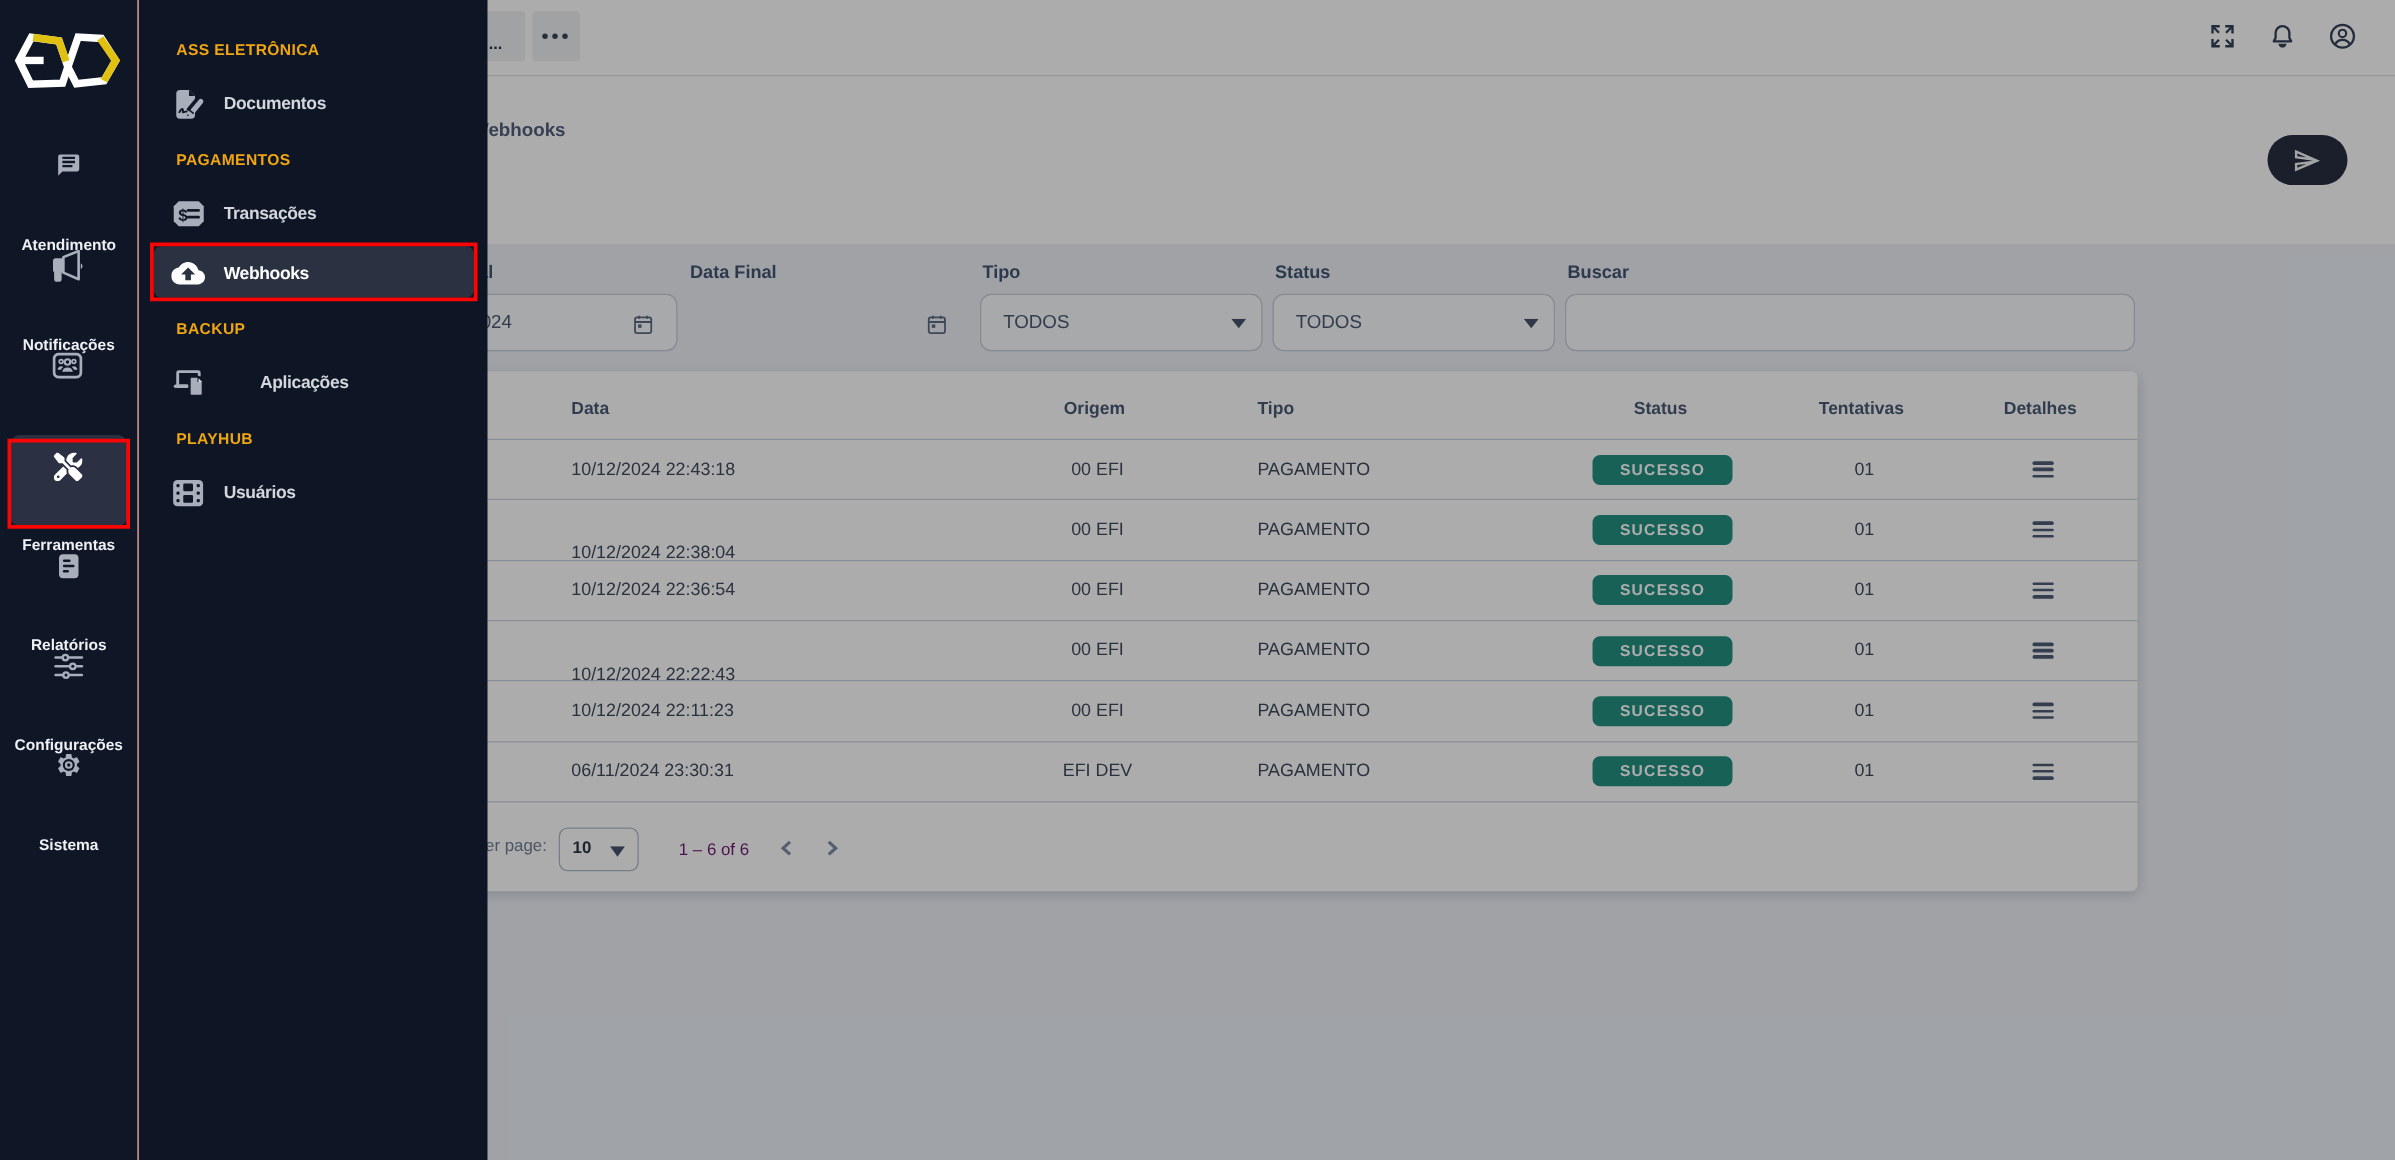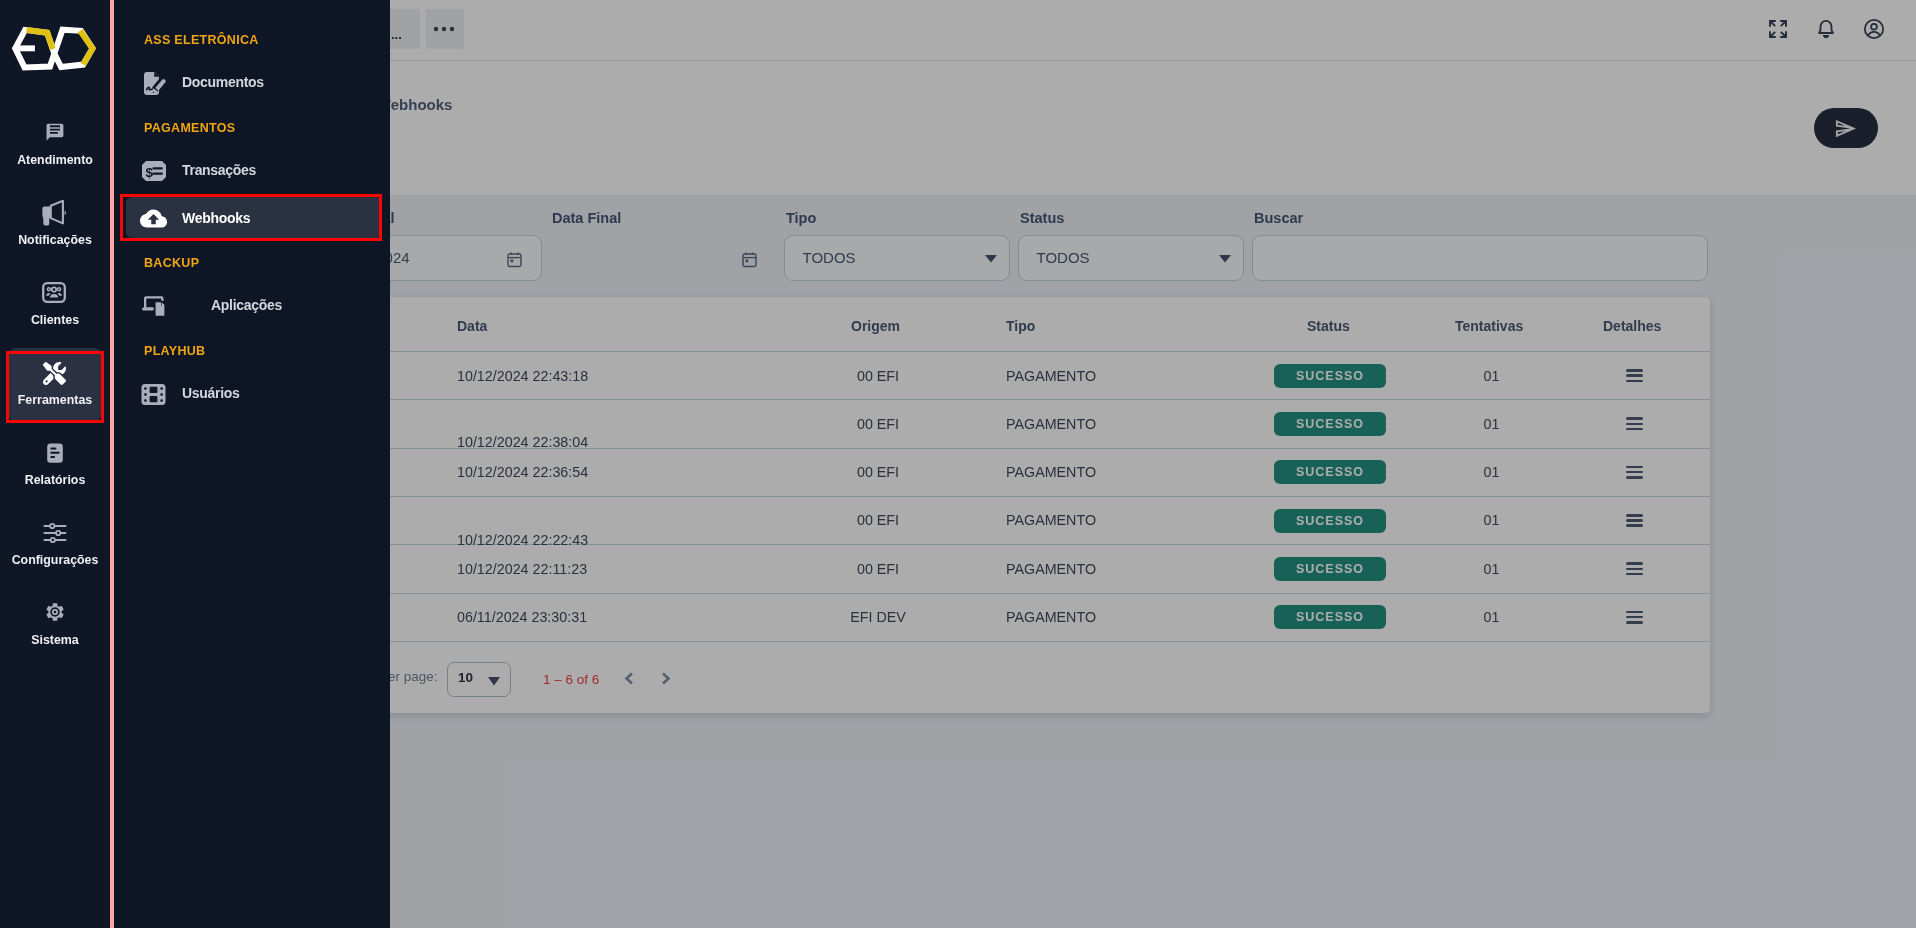--- a/index.html
+++ b/index.html
@@ -26,24 +26,24 @@
   .cell { position:absolute; height:47px; line-height:47px; font-size:14.3px; color:#3f4a5f; font-weight:400; }
   .badge { position:absolute; width:112px; height:24px; left:1274px; border-radius:6px;
     background:#249181; color:#fff; font-size:12.5px; font-weight:700; letter-spacing:1px;
     text-align:center; line-height:24px; }
   .burger { position:absolute; left:1626px; width:17px; }
   .burger div { height:2.5px; background:#4d5d76; border-radius:2px; margin-bottom:2.7px; }
   
   #overlay { position:absolute; inset:0; background:rgba(0,0,0,.325); z-index:10; }
   
   #sidebar { position:absolute; left:0; top:0; width:110px; height:928px; background:#0f1626; z-index:20; }
-  .navitem { position:absolute; left:0; width:110px; text-align:center; }
+  .navitem { position:absolute; left:0; width:110px; text-align:center;margin-top:36px; }
   .navlabel { font-size:12.4px; font-weight:700; color:#eef0f4; }
   #flyout { position:absolute; left:110px; top:0; width:280px; height:928px; background:#0e1524;
-    border-left:4px solid #fca5a5; z-index:20; }
+    border-left:1px solid #fca5a5; z-index:20; }
   .fhead { position:absolute; left:30px; font-size:12.5px; font-weight:700; letter-spacing:.3px; color:#f0a513; }
   .fitem { position:absolute; left:68px; font-size:14px; font-weight:700; color:#d3d7dd; letter-spacing:-0.3px; }
   .redbox { position:absolute; border:3.6px solid #fb0404; z-index:30; }
 </style>
 </head>
 <body>
 <div id="content">
   <div class="abs" style="left:0; top:195px; width:1916px; height:733px; background:#edf1f7;"></div>
   <div id="topbar">
     <div class="tab" style="left:330px; width:90px;"></div>
@@ -185,21 +185,21 @@
         <div></div>
       </div>
   </div>
 
   <div class="abs" style="left:343px; top:669px; font-size:13.5px; color:#6f7e94;">Rows per page:</div>
   <div class="abs" style="left:447px; top:662px; width:64px; height:35px; border:1px solid #aebdcd; border-radius:7px;"></div>
   <div class="abs" style="left:458px; top:670px; font-size:13.5px; color:#2b3648; font-weight:600;">10</div>
   <svg class="abs" style="left:488px; top:677px;" width="12" height="9" viewBox="0 0 12 9">
       <path d="M0 0h12L6 8.4z" fill="#46536b"></path>
     </svg>
-  <div class="abs" style="left:543px; top:672px; font-size:13.5px; color:#ef4444;text-align:center;">1 – 6 of 6</div>
+  <div class="abs" style="left:543px; top:672px; font-size:13.5px; color:#701a75;text-align:center;">1 – 6 of 6</div>
   <svg class="abs" style="left:623px; top:672px;" width="12" height="13" viewBox="0 0 12 13" fill="none" stroke="#7d8ea8" stroke-width="2.6">
       <path d="M9 1.5 3.5 6.5 9 11.5"></path>
     </svg>
   <svg class="abs" style="left:660px; top:672px;" width="12" height="13" viewBox="0 0 12 13" fill="none" stroke="#7d8ea8" stroke-width="2.6">
       <path d="M3 1.5 8.5 6.5 3 11.5"></path>
     </svg>
 </div>
 
 <div id="overlay"></div>
 

